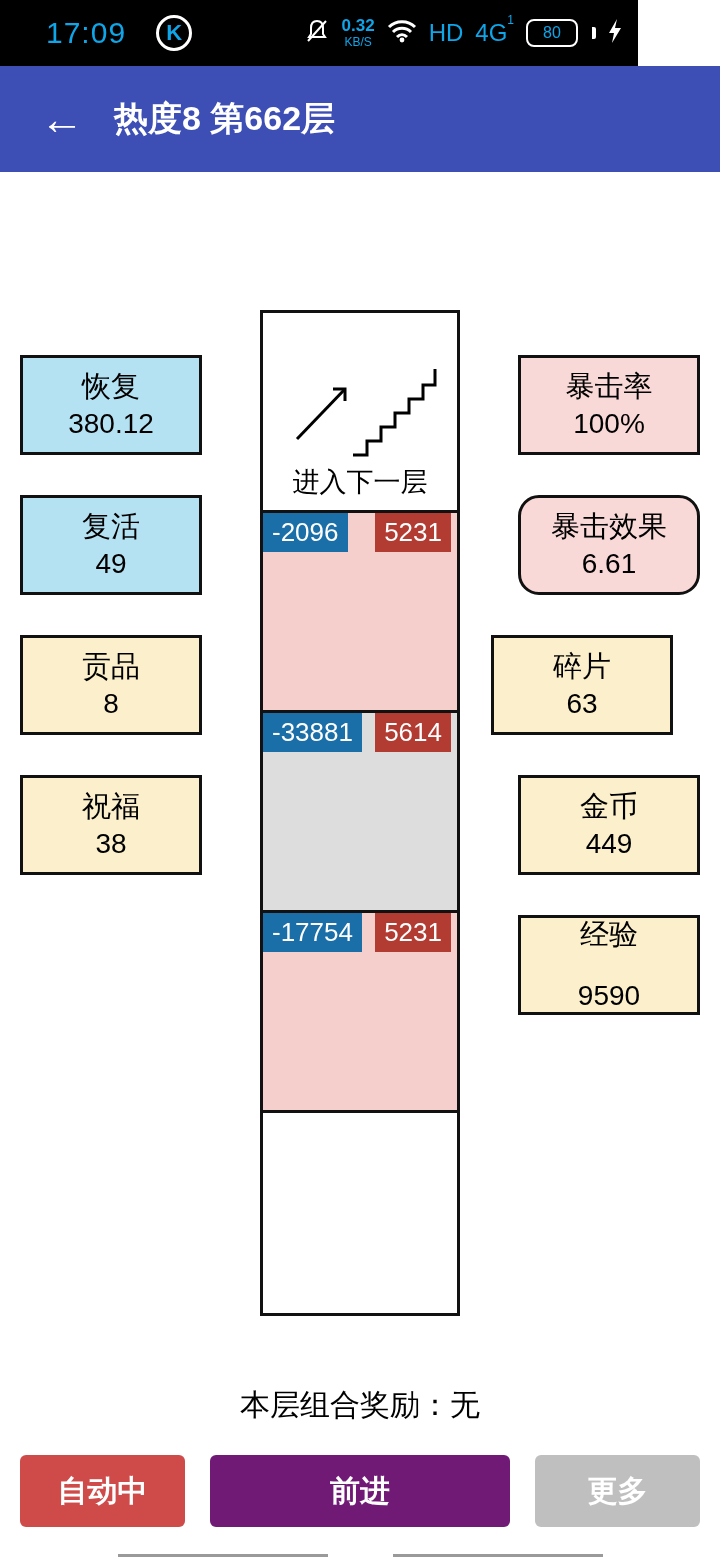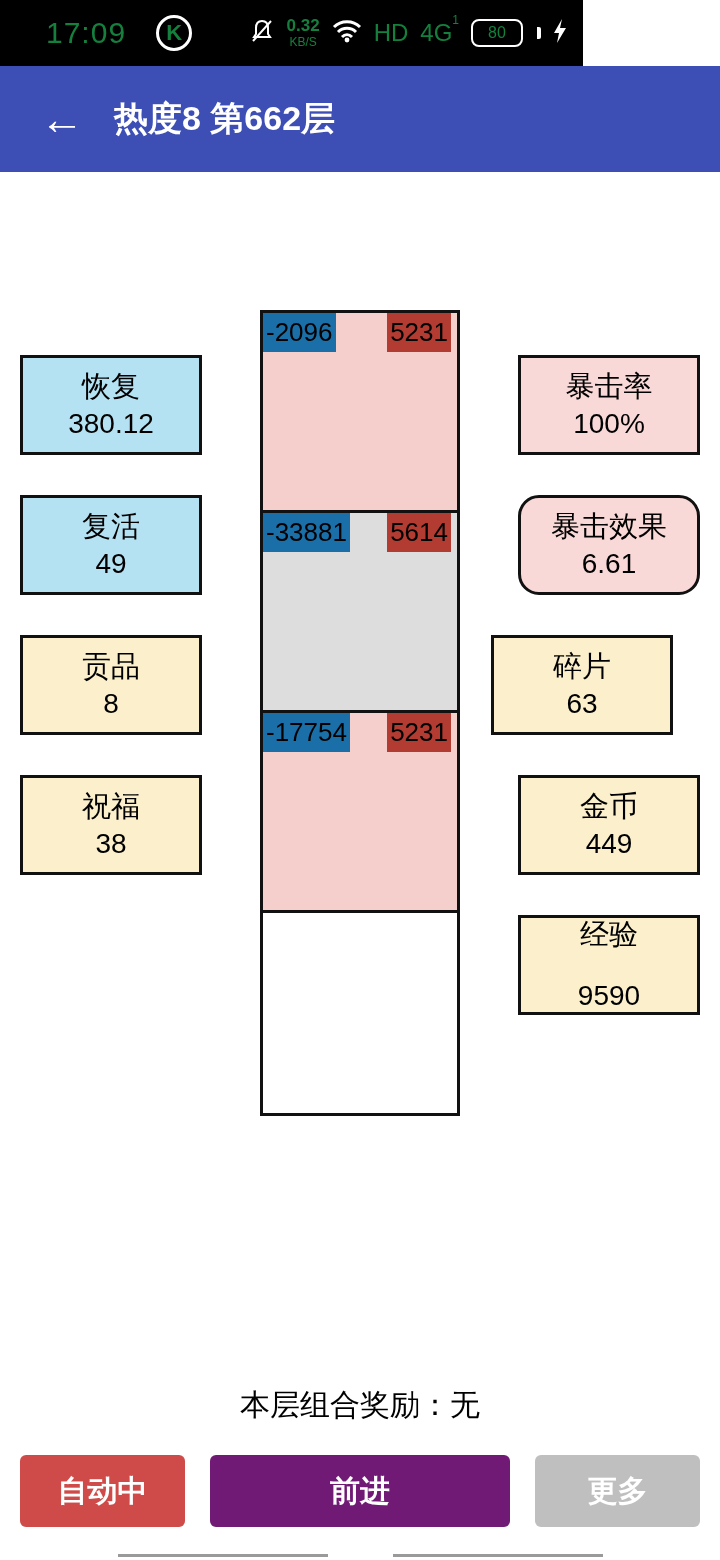--- a/index.html
+++ b/index.html
@@ -1,21 +1,21 @@
 <!DOCTYPE html>
 <html><head>
 <meta charset="utf-8">
 <style>
   * { margin:0; padding:0; box-sizing:border-box; }
   html,body { width:720px; height:1560px; }
   body { font-family:"Liberation Sans", sans-serif; background:#fff; }
   .screen { position:relative; width:720px; height:1560px; background:#ffffff; overflow:hidden; }
 
   
-  .status-bar { position:absolute; top:0; left:0; width:583px; height:66px; background:#000; color:#15803d;
+  .status-bar { position:absolute; top:0; left:0; width:638px; height:66px; background:#000; color:#0ea5e9;
                 display:flex; align-items:center; padding:0 16px; }
   .time { font-size:30px; margin-left:30px; letter-spacing:1px; }
   .k-badge { width:36px; height:36px; border:3px solid #fff; border-radius:50%; display:flex; align-items:center;
              justify-content:center; font-size:22px; font-weight:bold; margin-left:30px; }
   .status-right { margin-left:auto; display:flex; align-items:center; gap:12px; }
   .speed { display:flex; flex-direction:column; align-items:center; line-height:1.1; }
   .speed .v { font-size:17px; font-weight:bold; }
   .speed .u { font-size:12px; }
   .hd-label { font-size:24px; }
   .net-label { font-size:24px; position:relative; }
@@ -41,21 +41,21 @@
   
   .tower { position:absolute; left:260px; top:310px; width:200px; border:3px solid #111; background:#fff; }
   .cell { position:relative; height:200px; border-bottom:3px solid #111; }
   .cell:last-child { border-bottom:none; }
   .cell.pinkcell { background:#F5CFCB; }
   .cell.graycell { background:#DDDDDD; }
   .cell.whitecell { background:#ffffff; }
   .stairs-cell { background:#fff; display:flex; flex-direction:column; align-items:center; justify-content:flex-end; }
   .stairs-svg { position:absolute; top:18px; left:50%; transform:translateX(-50%); }
   .next-label { font-size:27px; color:#000; margin-bottom:10px; }
-  .badge { position:absolute; top:0; font-size:26px; color:#000000; padding:4px 3px; line-height:1.2; }
+  .badge { position:absolute; top:0; font-size:26px; color:#ffffff; padding:4px 9px; line-height:1.2; }
   .badge.dmg { left:0;  background:#1A6FA8; }
   .badge.hp  { right:6px; background:#B23B32; }
 
   
   .combo { position:absolute; top:1385px; left:0; width:720px; text-align:center; font-size:30px; color:#000; }
   .btn { position:absolute; top:1455px; height:72px; display:flex; align-items:center; justify-content:center;
          font-size:30px; color:#fff; border-radius:6px; cursor:pointer; font-weight:bold; }
   .btn.red     { left:20px;  width:165px; background:#CE4B49; }
   .btn.forward { left:210px; width:300px; background:#701a75; }
   .btn.more    { left:535px; width:165px; background:#BFBFBF; }
@@ -144,20 +144,32 @@
   <div class="stat yellow" style="left:518px; top:775px;">
     <div>金币</div>
     <div class="stat-value">449</div>
   </div>
   <div class="stat yellow" style="left:518px; top:915px;gap:24px;">
     <div>经验</div>
     <div class="stat-value">9590</div>
   </div>
 
   <div class="tower">
+    <div class="cell stairs-cell">
+      <span class="stairs-svg">
+        <svg width="170" height="130" viewBox="0 0 170 130">
+          <g fill="none" stroke="#000" stroke-width="3">
+            <line x1="22" y1="108" x2="70" y2="58"></line>
+            <polyline points="58,58 70,58 70,70"></polyline>
+            <polyline points="78,124 92,124 92,110 106,110 106,96 120,96 120,82 134,82 134,68 148,68 148,54 160,54 160,38"></polyline>
+          </g>
+        </svg>
+      </span>
+      <div class="next-label">进入下一层</div>
+    </div>
     <div class="cell pinkcell">
       <span class="badge dmg">-2096</span>
       <span class="badge hp">5231</span>
     </div>
     <div class="cell graycell">
       <span class="badge dmg">-33881</span>
       <span class="badge hp">5614</span>
     </div>
     <div class="cell pinkcell">
       <span class="badge dmg">-17754</span>

